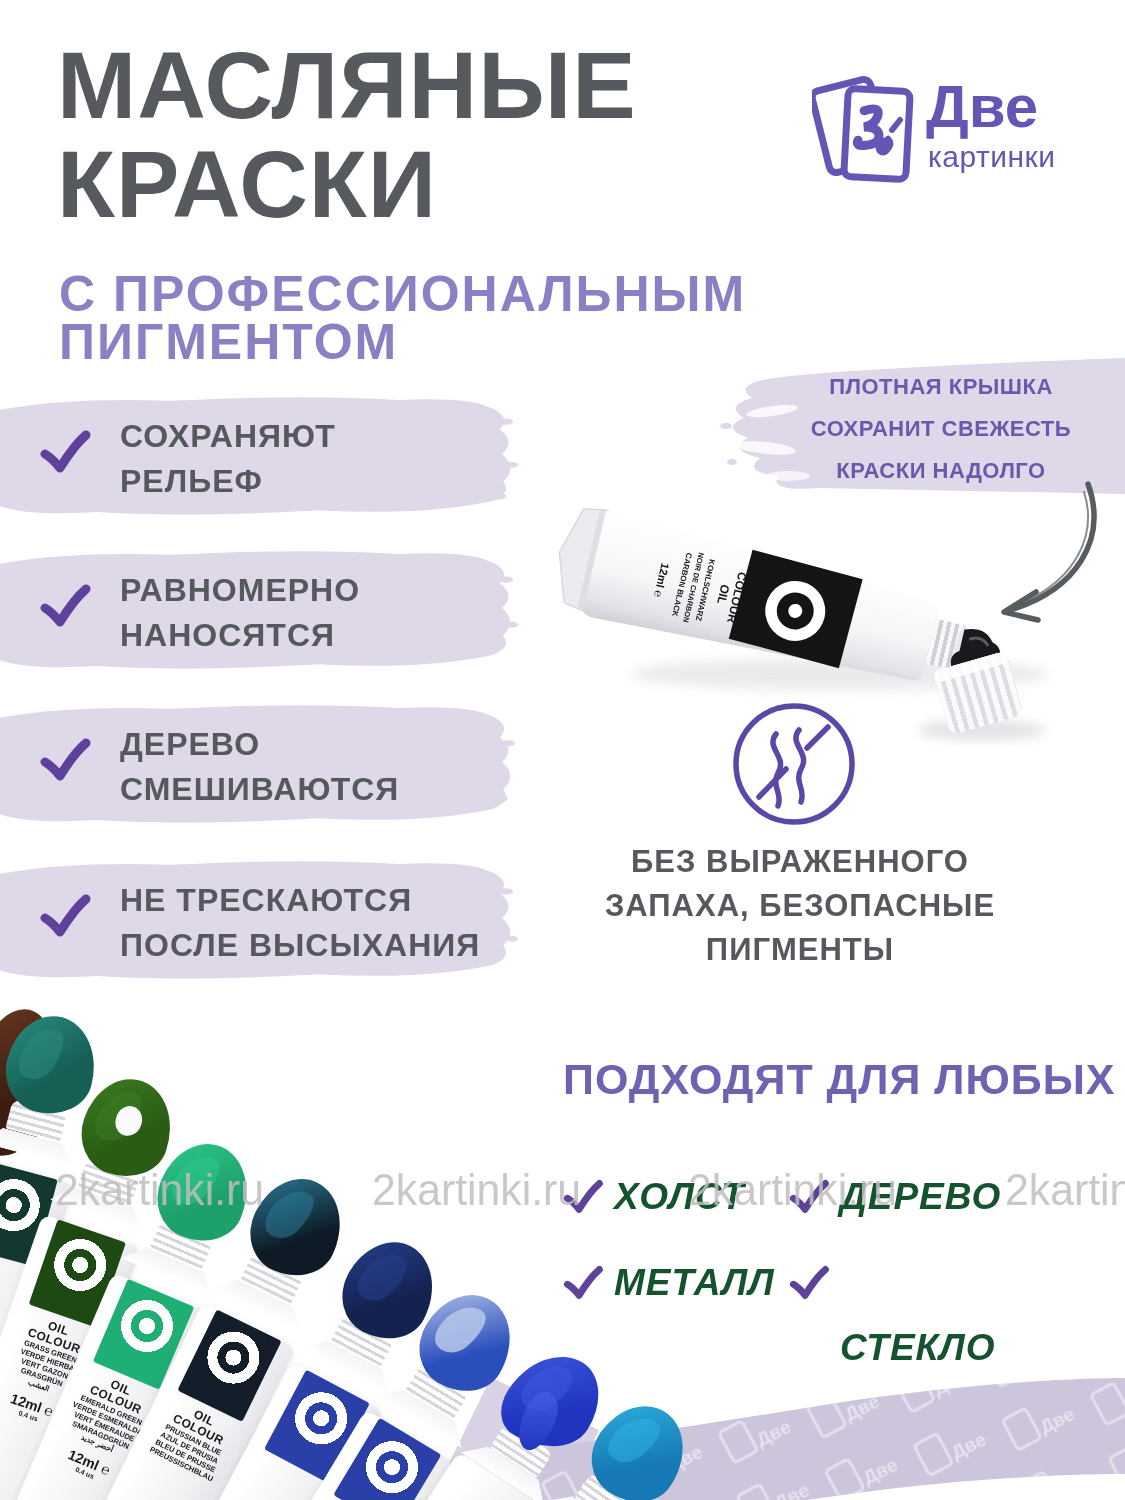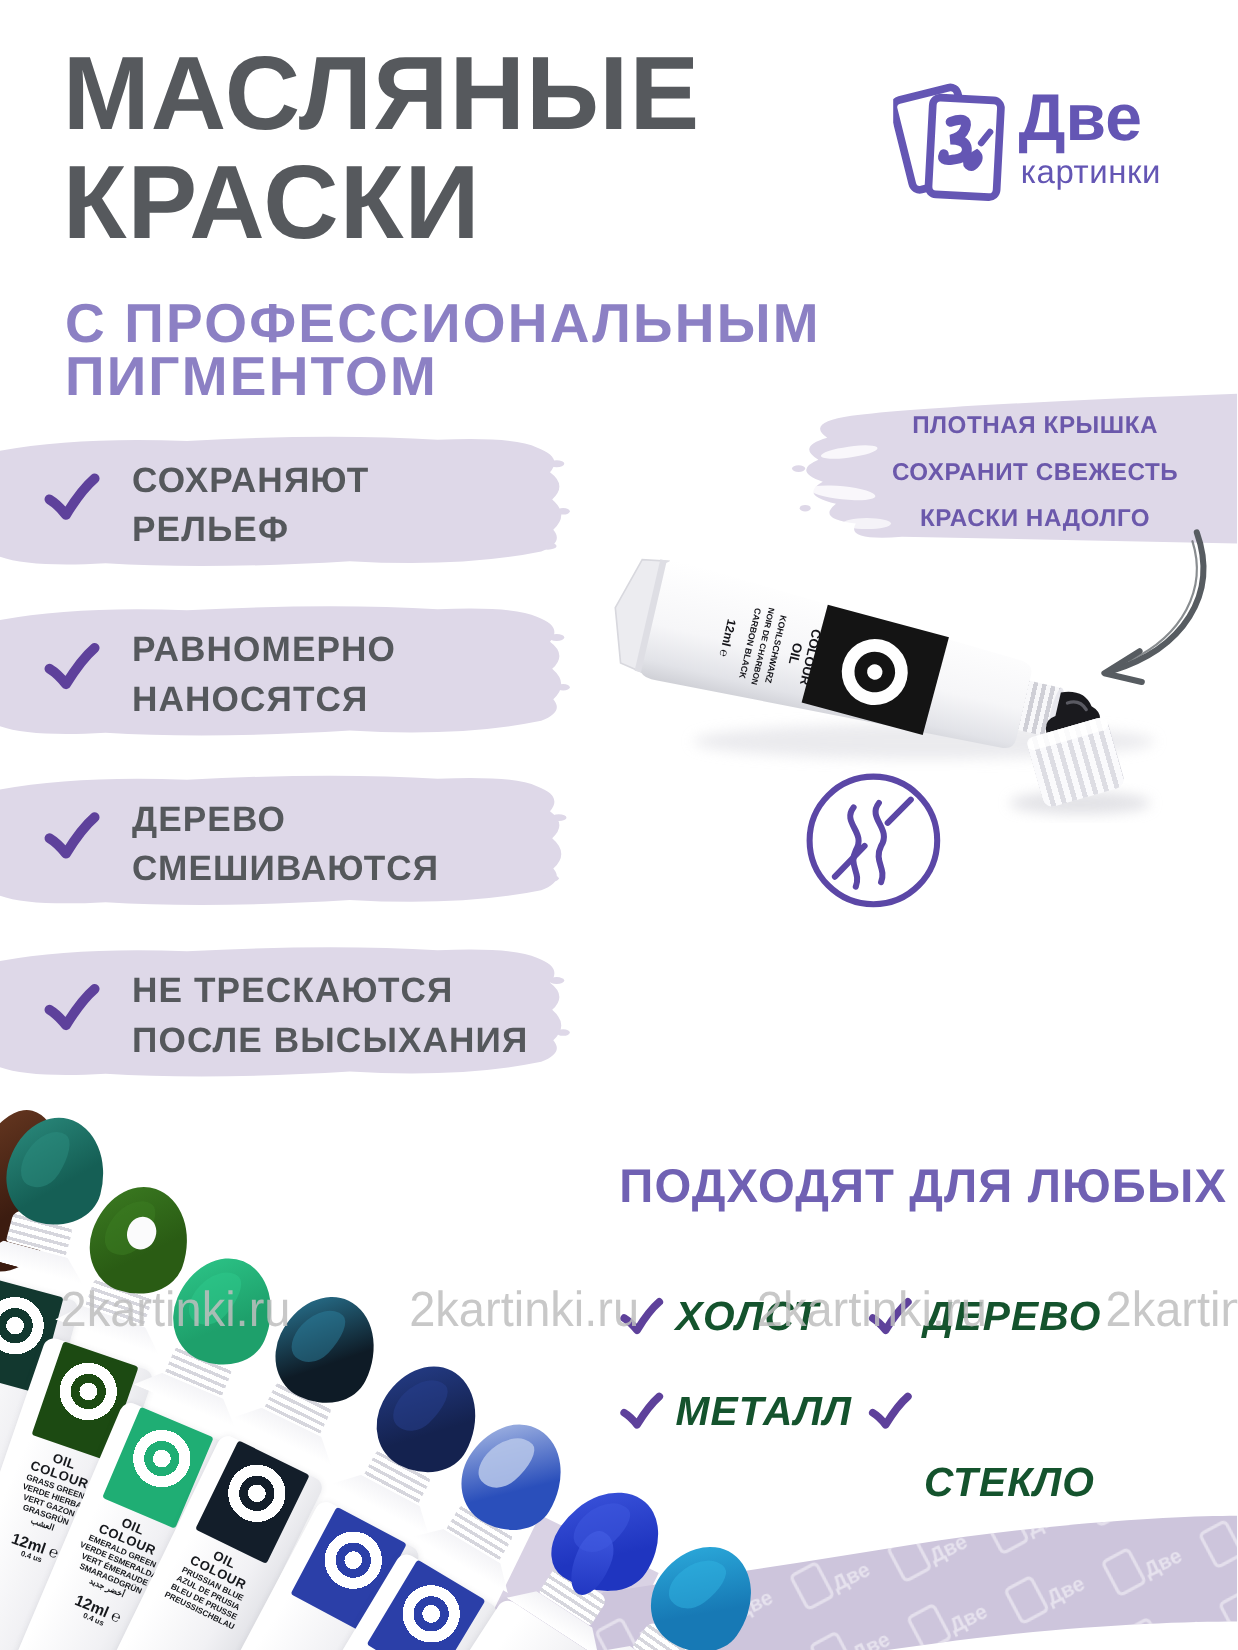--- a/index.html
+++ b/index.html
@@ -241,20 +241,25 @@
     <path d="M56 114 L24 134 L58 142" stroke="#575c61" stroke-width="5.5" fill="none" stroke-linecap="round" stroke-linejoin="round"></path>
   </svg>
 
   <svg class="abs noodor-svg" width="128" height="128" viewBox="0 0 128 128">
     <circle cx="64" cy="64" r="58" fill="none" stroke="#5b47a6" stroke-width="5.5"></circle>
     <path d="M98 27 L77 48" stroke="#5b47a6" stroke-width="5.5" stroke-linecap="round"></path>
     <path d="M56 69 L29 97" stroke="#5b47a6" stroke-width="5.5" stroke-linecap="round"></path>
     <path d="M46 34 C 35 48 58 57 48 73 C 41 87 53 93 48 106" fill="none" stroke="#5b47a6" stroke-width="5.5" stroke-linecap="round"></path>
     <path d="M69 30 C 58 44 81 53 71 69 C 64 83 76 89 71 102" fill="none" stroke="#5b47a6" stroke-width="5.5" stroke-linecap="round"></path>
   </svg>
+  <div class="abs noodor-text">
+    <div>БЕЗ ВЫРАЖЕННОГО</div>
+    <div>ЗАПАХА, БЕЗОПАСНЫЕ</div>
+    <div>ПИГМЕНТЫ</div>
+  </div>
 
   <div class="abs surf-title">
     <div>ПОДХОДЯТ ДЛЯ ЛЮБЫХ</div>
   </div>
 
   <svg class="abs" style="left:562px;top:1178px;z-index:5" width="42" height="36" viewBox="0 0 54 46">
       <use href="#checkP" stroke="#5e419b" stroke-width="9"></use>
     </svg>
   <div class="abs surf-label" style="left:614px;top:1176px;z-index:5">ХОЛСТ</div>
   <svg class="abs" style="left:788px;top:1178px;z-index:5" width="42" height="36" viewBox="0 0 54 46">

